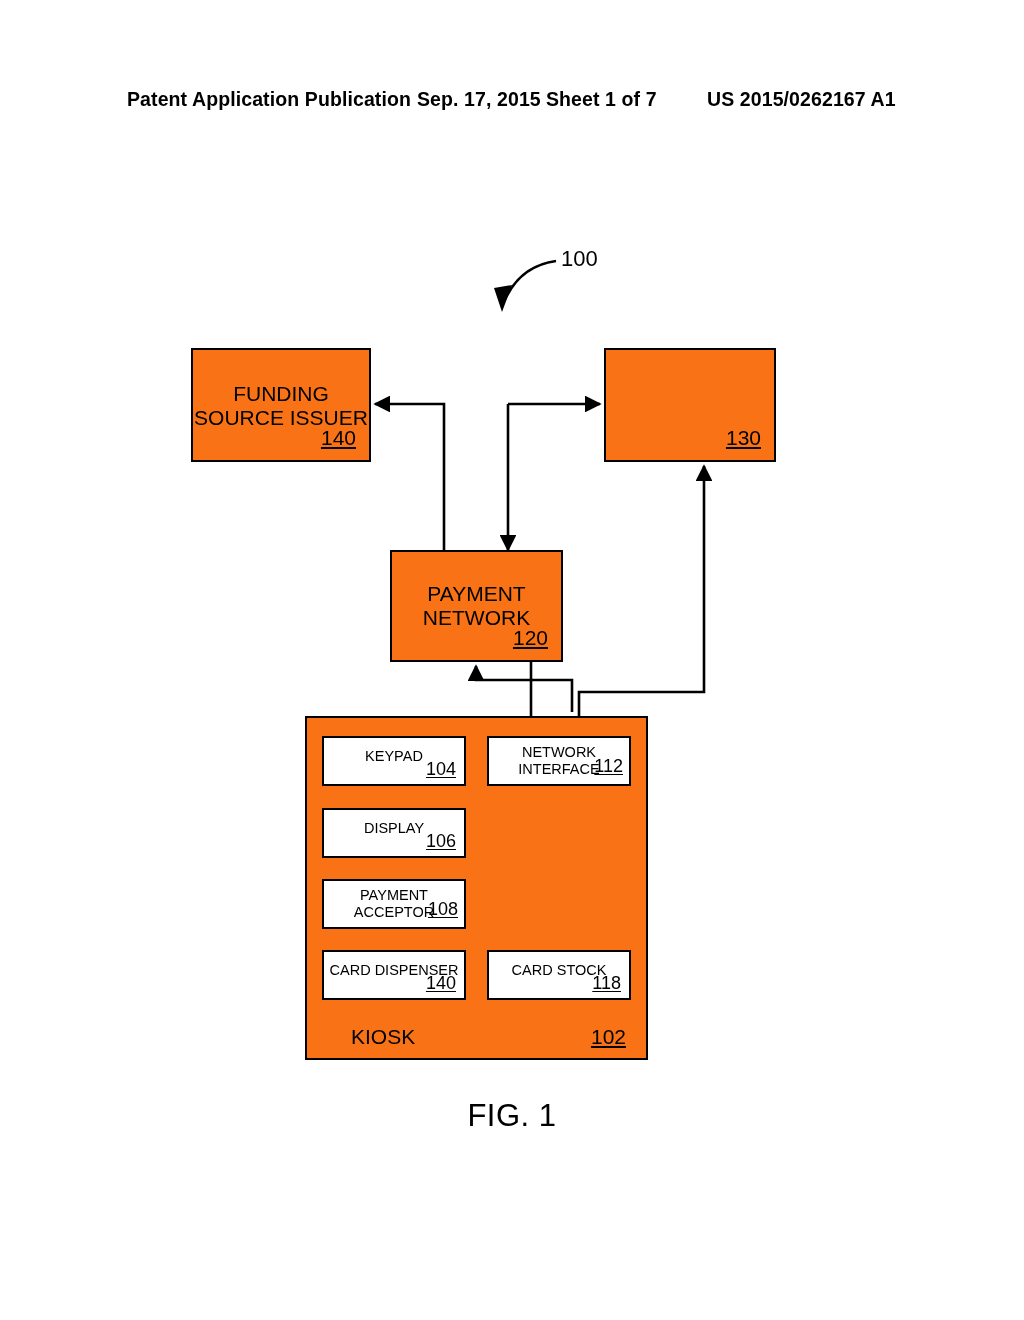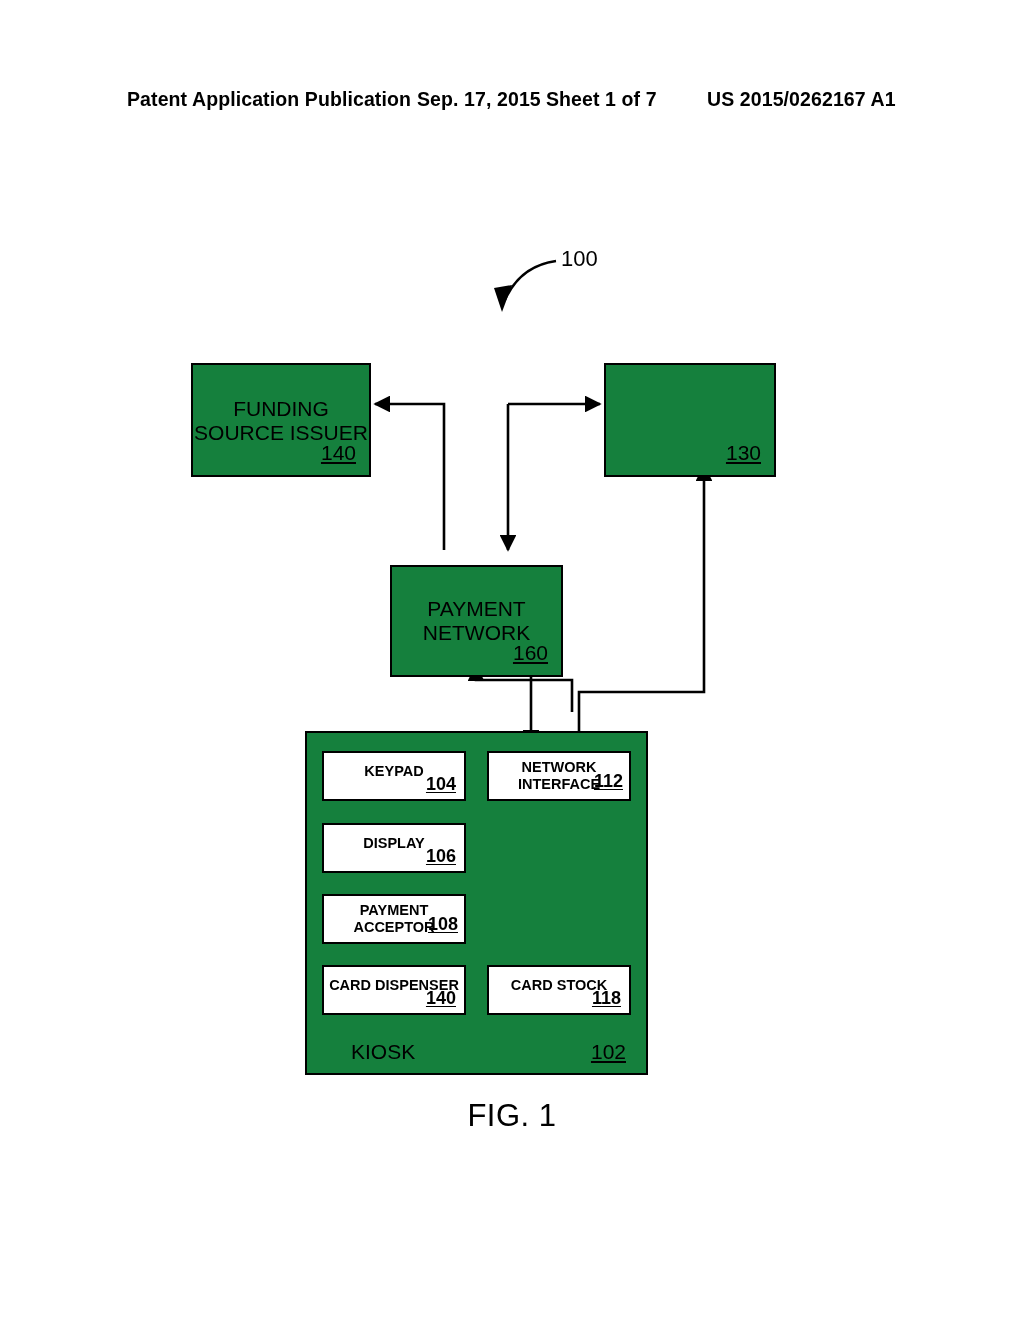--- a/index.html
+++ b/index.html
@@ -42,22 +42,21 @@
     width: 1024px;
     height: 1320px;
   }
   #diagram svg { display: block; }
 
   
   .box {
     position: absolute;
     box-sizing: border-box;
     border: 2px solid #000;
-    background: #15803d;
-    margin-top: 15px;
+    background: #f97316;
   }
   .box .title {
     position: absolute;
     left: 0;
     width: 100%;
     text-align: center;
     line-height: 1.16;
     white-space: pre-line;
   }
   .box .ref {
@@ -109,21 +108,20 @@
   }
 
   
   .comp {
     position: absolute;
     box-sizing: border-box;
     border: 2px solid #000;
     background: #fff;
     width: 144px;
     height: 50px;
-    font-weight: bold;
   }
   .comp .ctext {
     position: absolute;
     left: 4px;
     right: 4px;
     top: 50%;
     transform: translateY(-50%);
     text-align: center;
     font-size: 14.5px;
     line-height: 1.18;
@@ -211,21 +209,21 @@
   <div class="ref">140</div>
 </div>
 
 <div class="box block-lg" id="box-chip">
   <div class="ref">130</div>
 </div>
 
 <div class="box block-lg" id="box-paynet">
   <div class="title">PAYMENT
 NETWORK</div>
-  <div class="ref">160</div>
+  <div class="ref">120</div>
 </div>
 
 <div class="box" id="box-kiosk">
 
   <div class="comp col-l row-1">
     <div class="ctext">KEYPAD</div>
     <div class="cref">104</div>
   </div>
 
   <div class="comp col-l row-2">

